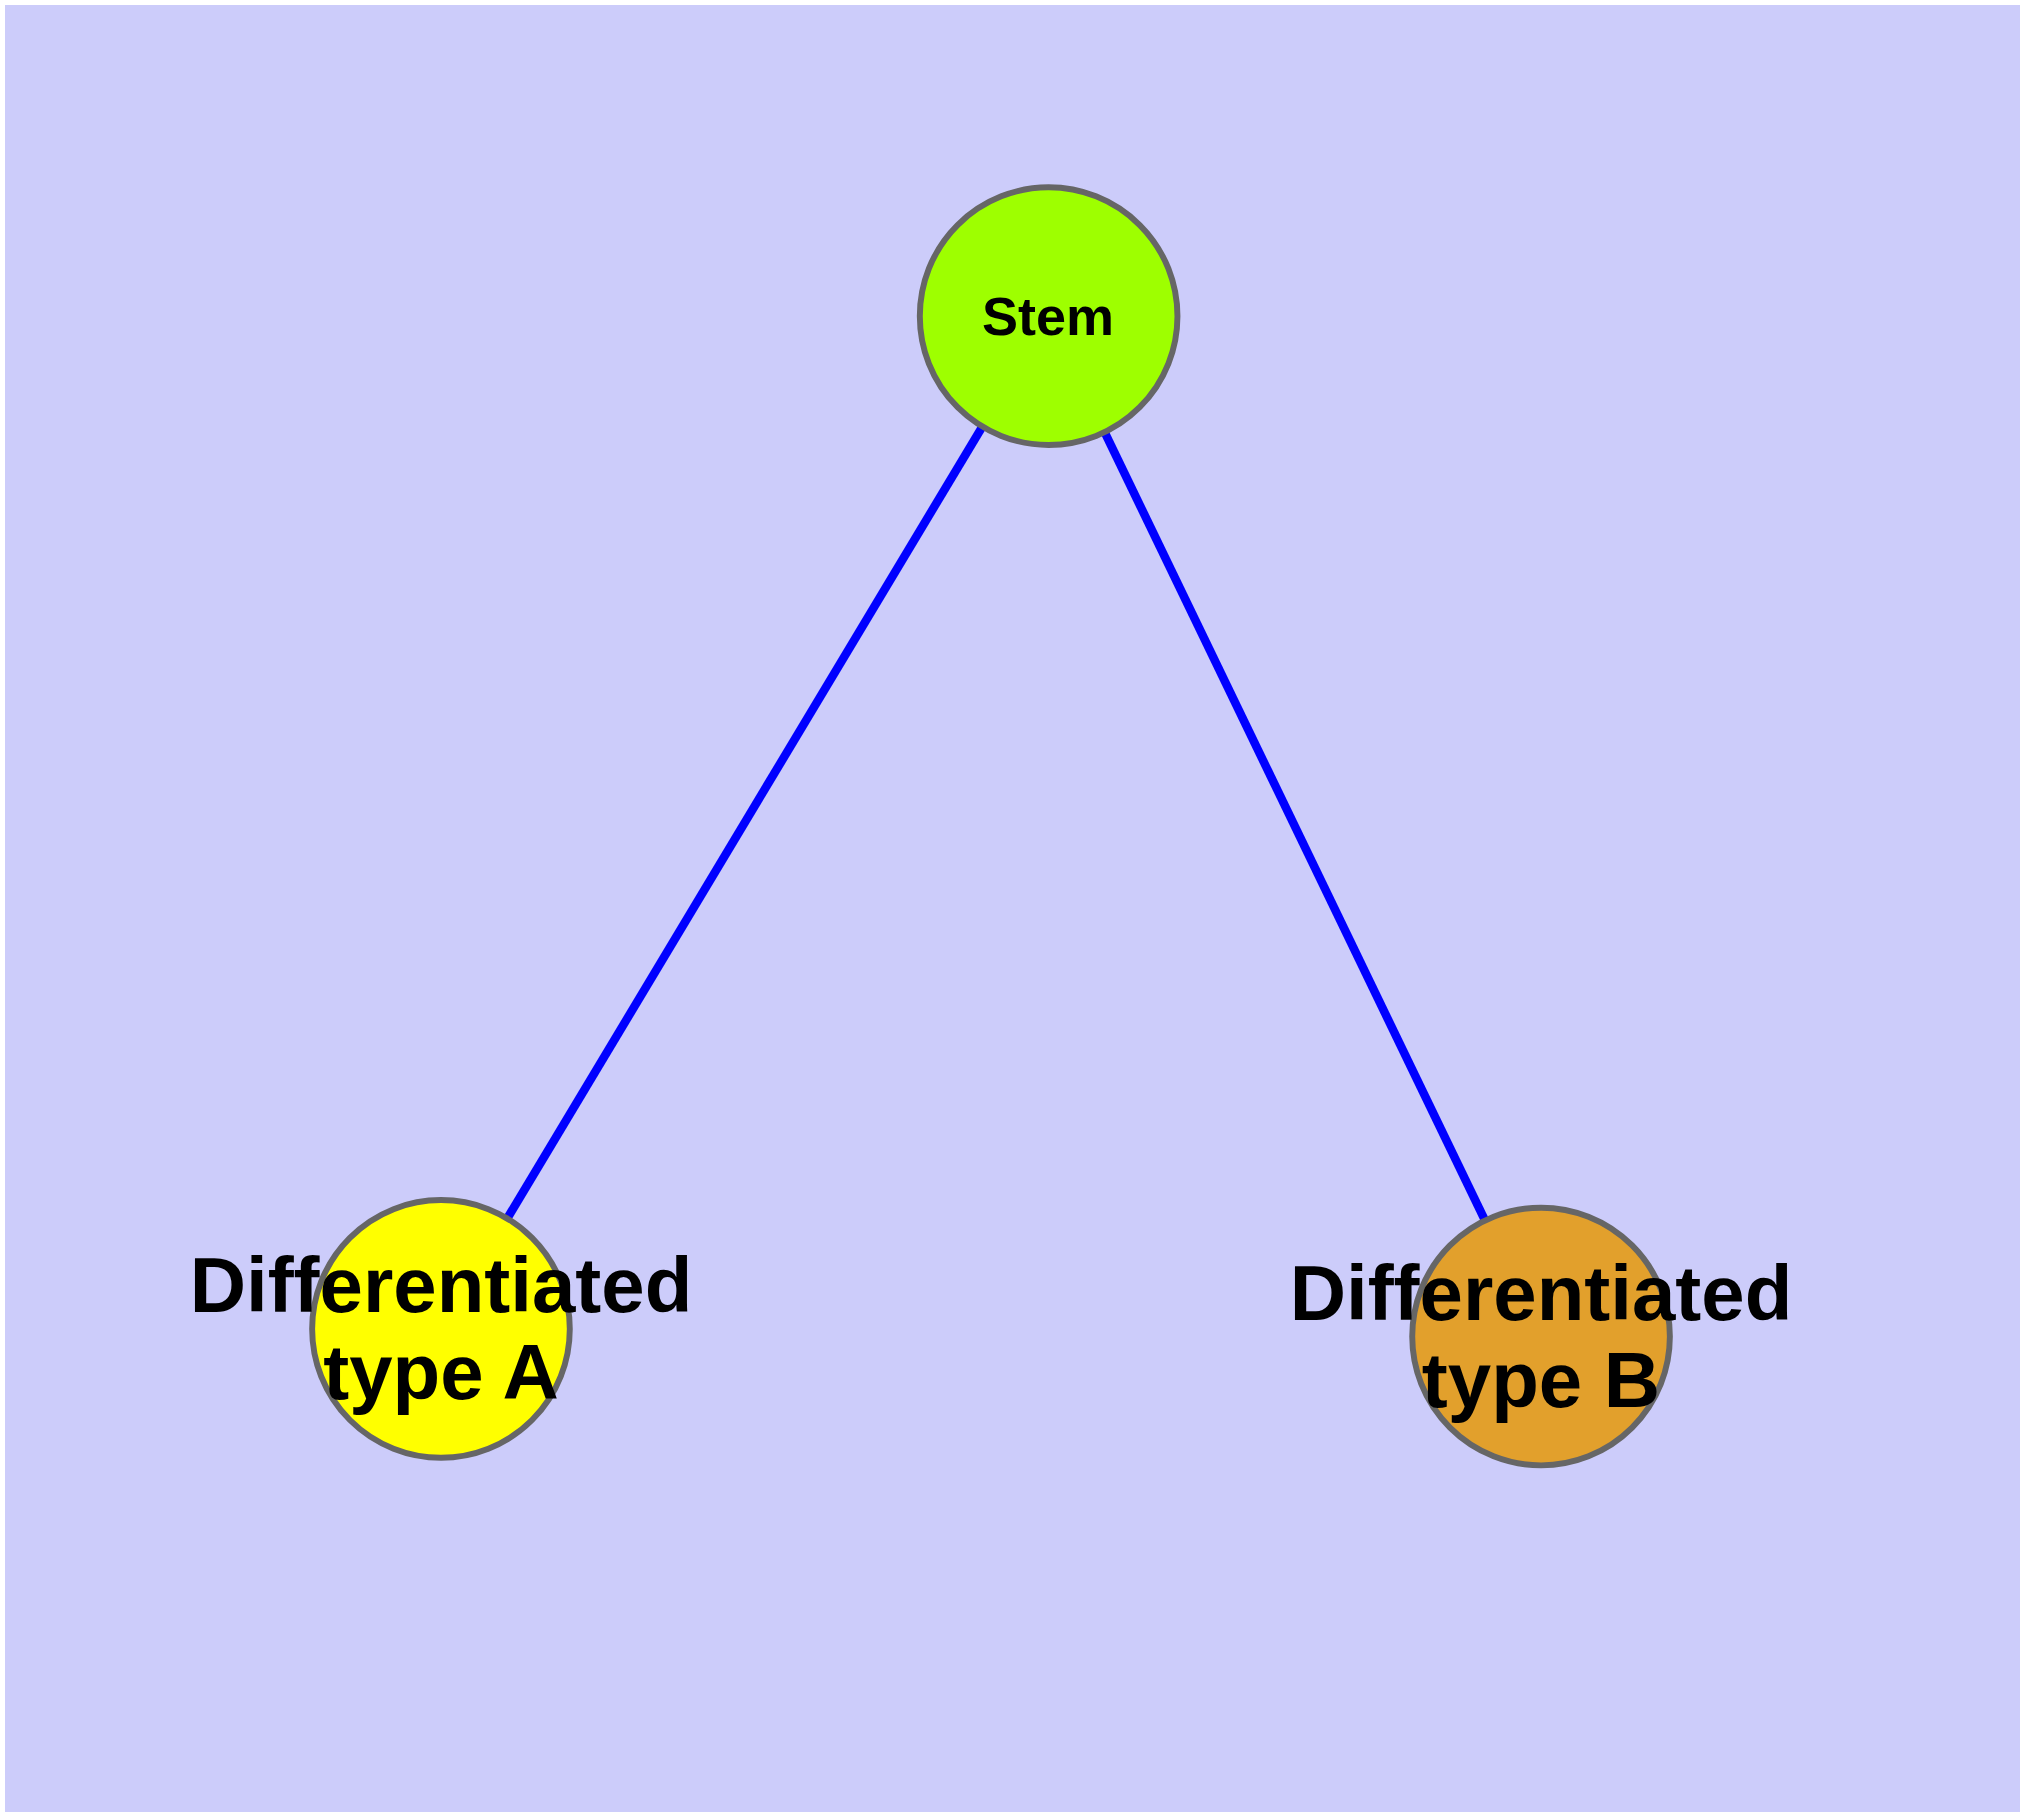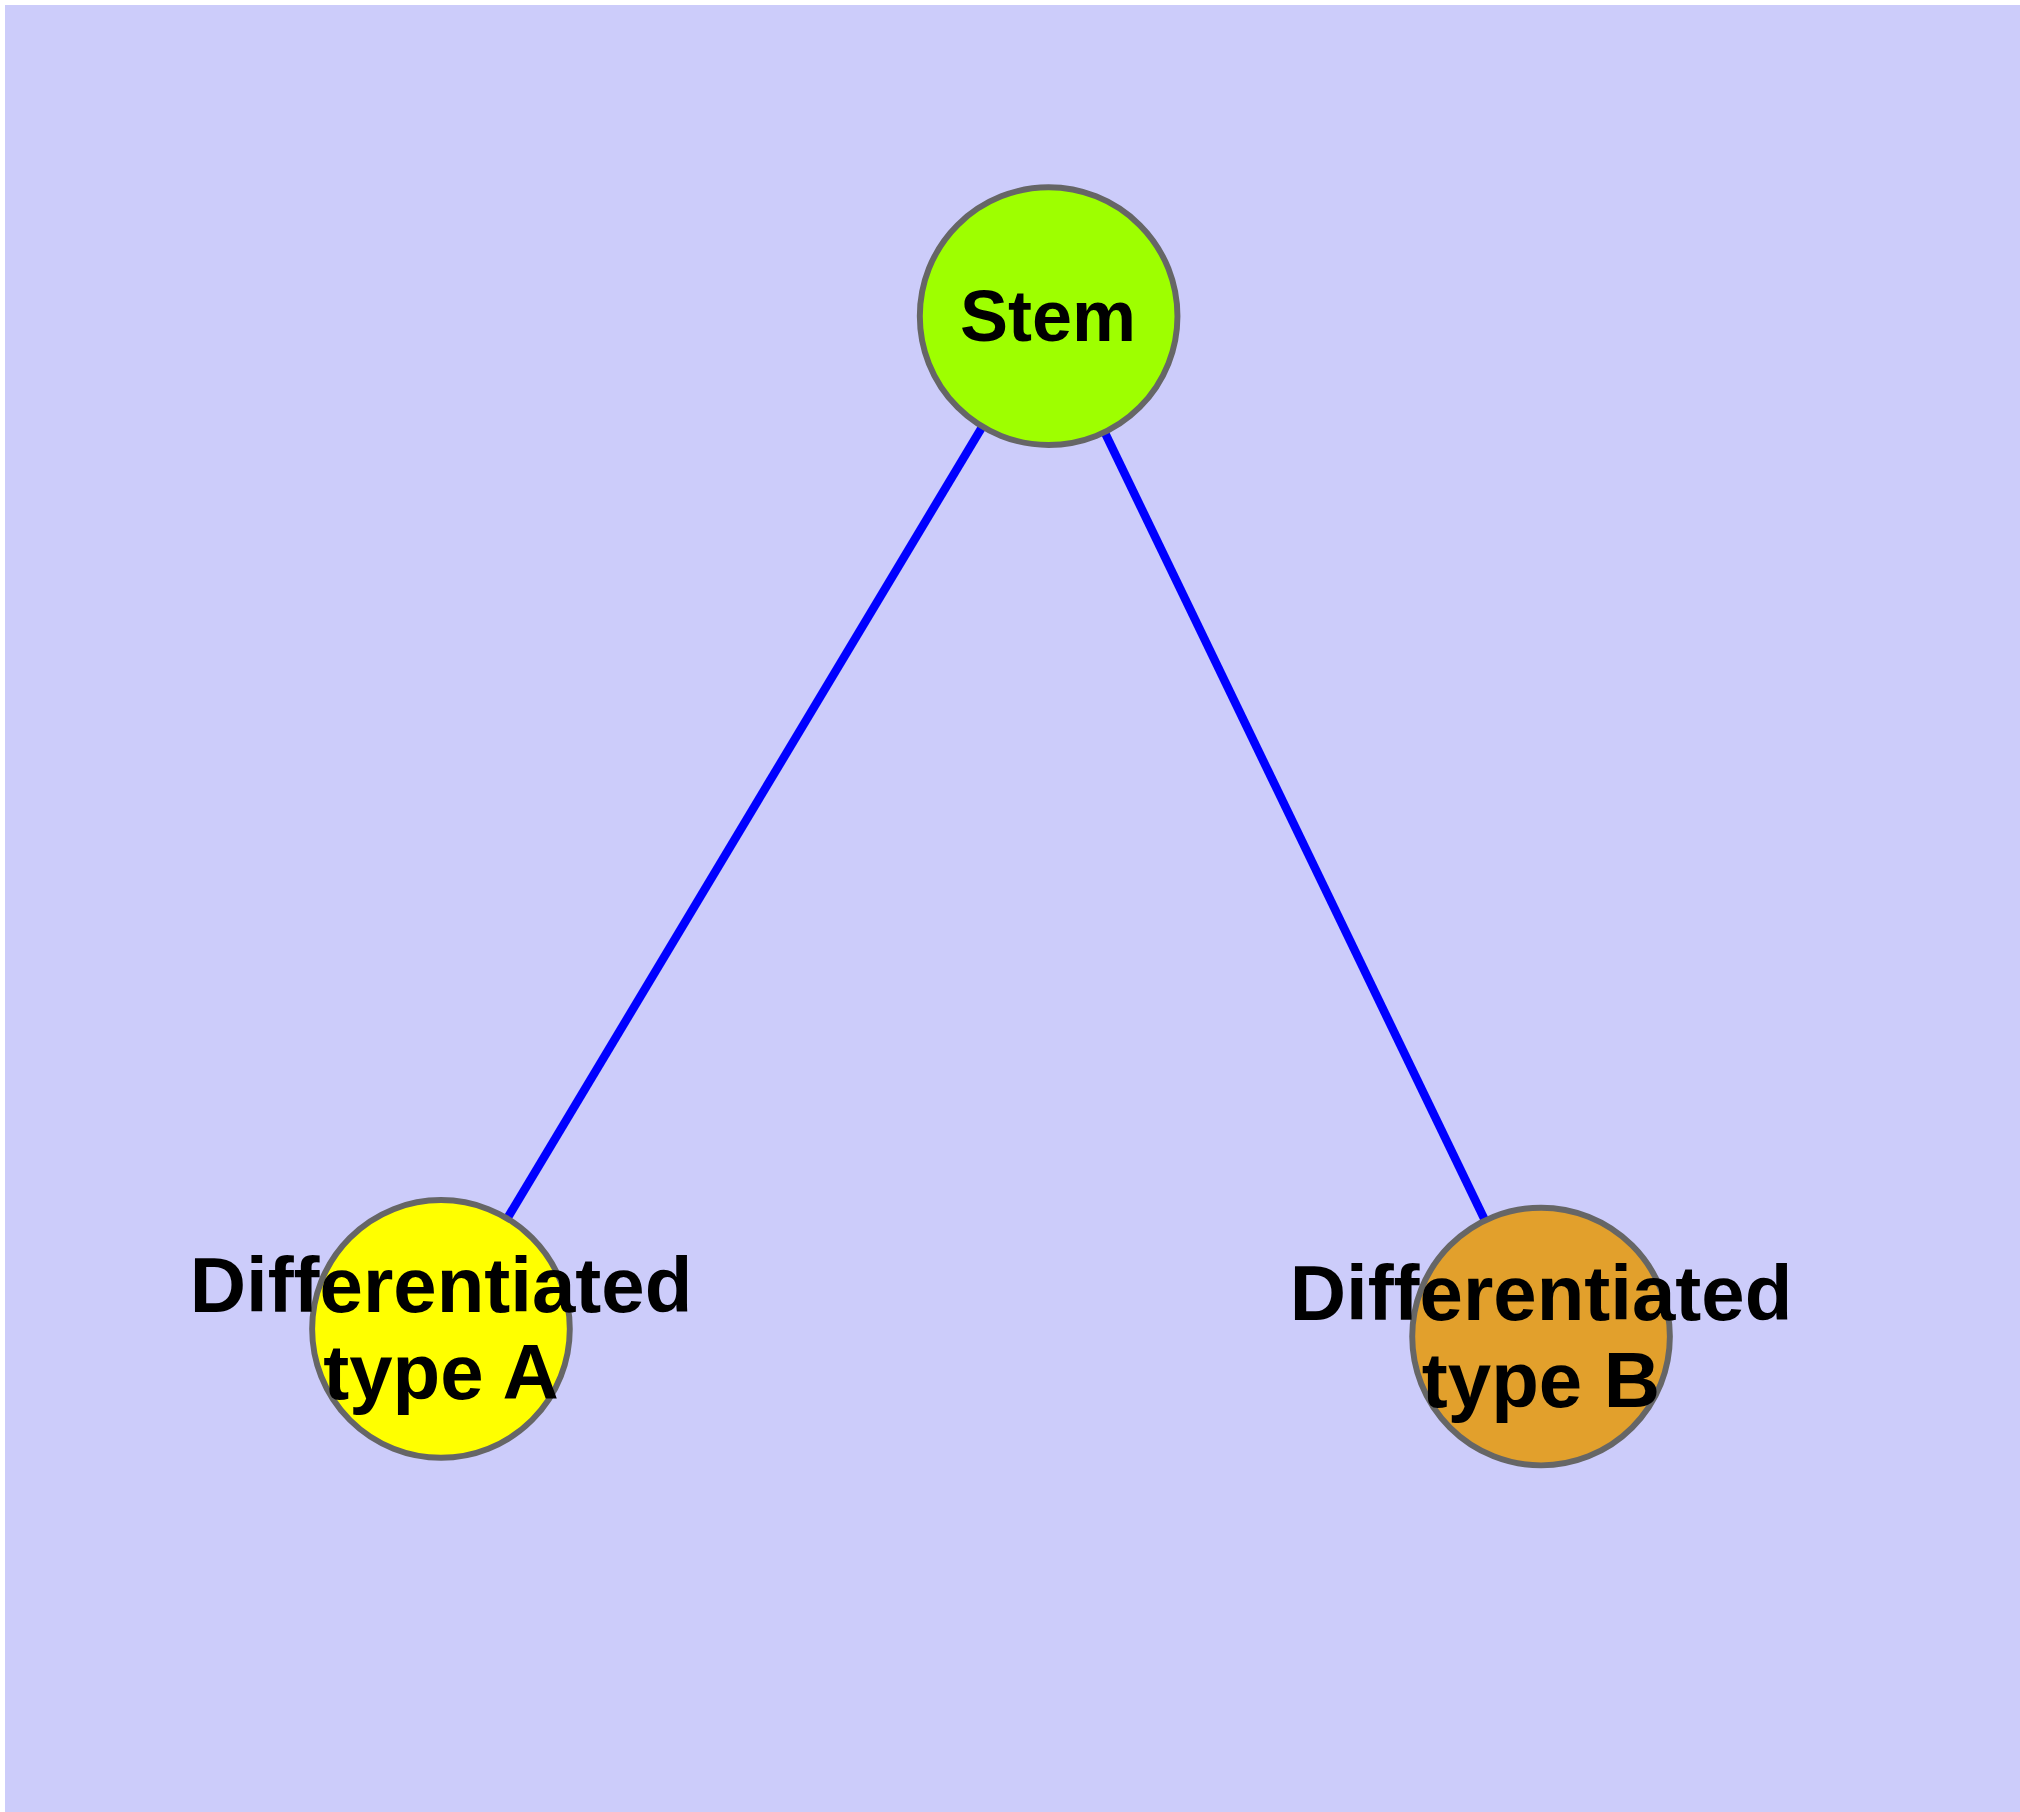--- a/index.html
+++ b/index.html
@@ -64,21 +64,21 @@
         <line x1="1237" y1="373" x2="1818" y2="1577" class="edge-line" stroke="#0000ff" stroke-width="10"></line>
       </g>
     <g id="nodes-layer">
         <circle cx="1237" cy="373" r="152" class="node-circle" fill="#9eff00" stroke="#666666" stroke-width="7"></circle>
         <circle cx="520" cy="1568" r="152" class="node-circle" fill="#ffff00" stroke="#666666" stroke-width="7"></circle>
         <circle cx="1818" cy="1577" r="152" class="node-circle" fill="#e2a02c" stroke="#666666" stroke-width="7"></circle>
       </g>
   </svg>
 
   <div id="labels-layer">
-      <div class="node-label" style="left: 1048px; top: 316px; font-size: 72px; color: rgb(0, 0, 0);">Stem</div>
+      <div class="node-label" style="left: 1048px; top: 316px; font-size: 54px; color: rgb(0, 0, 0);">Stem</div>
       <div class="node-label" style="left: 441px; top: 1329px; font-size: 78px; color: rgb(0, 0, 0);">Differentiated
 type A</div>
       <div class="node-label" style="left: 1541px; top: 1337px; font-size: 78px; color: rgb(0, 0, 0);">Differentiated
 type B</div>
     </div>
 
 </div>
 
 
 </body></html>

